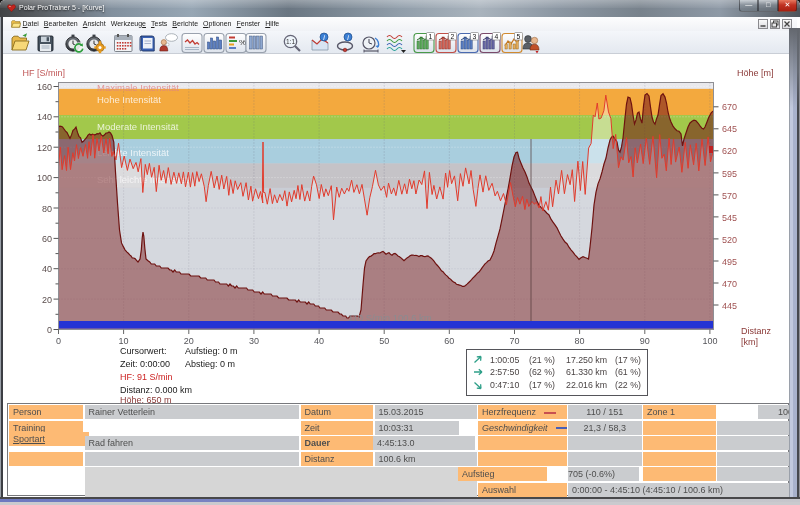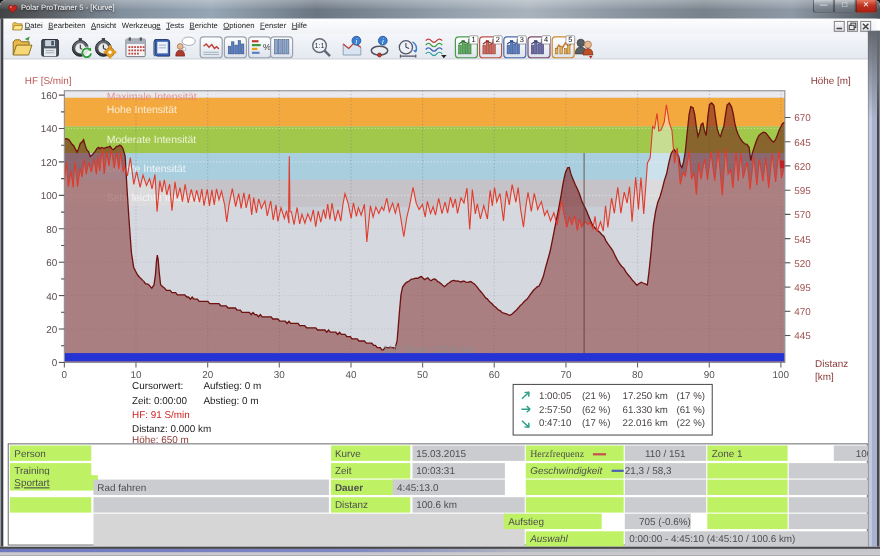--- a/index.html
+++ b/index.html
@@ -20,21 +20,21 @@
 #bborder .b2 { position:absolute; left:0; top:2px; width:100%; height:3px; background:linear-gradient(90deg,#6d78c0 0%,#7f88c2 40%,#b0b3c0 58%,#c2c3c8 75%,#c6c6cc 100%); }
 #menubar { position:absolute; left:3px; top:17px; width:794px; height:13.5px; background:linear-gradient(#fdfdfe,#f0f2f6); font-size:7px; color:#222; }
 #menubar .items { position:absolute; left:17px; top:0; display:flex; line-height:13px; }
 #menubar .items span { padding:0 2.5px; }
 #mdibtns { position:absolute; right:5px; top:1.5px; display:flex; gap:2px; }
 #mdibtns div { width:10px; height:10px; border:1px solid #8a8a8e; background:linear-gradient(#fafafa,#dcdce0); } #mdibtns svg { display:block; margin:0 auto; }
 #toolbar { position:absolute; left:3px; top:30.5px; width:794px; height:23px; background:linear-gradient(#f4f6fa,#e4e9f0); border-bottom:1px solid #c9ced6; }
 #client { position:absolute; left:3px; top:54px; width:786px; height:443px; background:#fff; }
 #chart { position:absolute; left:0; top:0; }
 #ptable { position:absolute; left:7px; top:403px; width:782px; height:93px; border:1px solid #77787c; background:#fff; font-size:9px; color:#4e4e4e; }
-#ptable .c { position:absolute; background:#bef264; line-height:14px; padding-left:4px; white-space:nowrap; overflow:hidden; }
+#ptable .c { position:absolute; background:#fdba74; line-height:14px; padding-left:4px; white-space:nowrap; overflow:hidden; }
 #ptable .v { background:#cacccf; }
 #ptable .av { background:#d6d6d6; }
 #ptable .dash { display:inline-block; width:12px; height:2px; margin-left:8px; vertical-align:middle; }
 </style></head><body>
 <div id="win">
 <div id="client"></div>
 <svg id="chart" width="800" height="505" viewBox="0 0 800 505" font-family="Liberation Sans, sans-serif">
 <clipPath id="pc">
         <rect x="58.5" y="82.5" width="655" height="247"></rect>
       </clipPath>
@@ -440,55 +440,56 @@
           <circle cx="8" cy="7" r="3.4" fill="#5a5f66" stroke="#2e3236" stroke-width="0.6"></circle>
 <path d="M3,17 Q3,10.8 8,10.8 Q13,10.8 13,17 Z" fill="#5a5f66" stroke="#2e3236" stroke-width="0.6"></path>
 <circle cx="14.5" cy="8.5" r="3.2" fill="#e8b890" stroke="#9a6a40" stroke-width="0.6"></circle>
 <path d="M10,18 Q10,12.2 14.5,12.2 Q19,12.2 19,18 Z" fill="#c05028" stroke="#6e2a10" stroke-width="0.6"></path>
 <path d="M15.5,19 l3,0 l-1.5,2.5 z" fill="#c02020"></path>
         </g>
       </svg>
     </div>
 <div id="ptable">
       <div class="c " style="left:1.0px;top:1.0px;width:74.0px;height:14.0px;">Person</div>
-<div class="c " style="left:292.5px;top:1.0px;width:72.5px;height:14.0px;">Kurve</div>
+<div class="c v" style="left:76.5px;top:1.0px;width:214.5px;height:14.0px;">Rainer Vetterlein</div>
+<div class="c " style="left:292.5px;top:1.0px;width:72.5px;height:14.0px;">Datum</div>
 <div class="c v" style="left:366.5px;top:1.0px;width:102.0px;height:14.0px;">15.03.2015</div>
-<div class="c " style="left:470.0px;top:1.0px;width:88.5px;height:14.0px;font-family:Liberation Serif, serif;">Herzfrequenz<span class="dash" style="background:#c85050"></span></div>
+<div class="c " style="left:470.0px;top:1.0px;width:88.5px;height:14.0px;">Herzfrequenz<span class="dash" style="background:#c85050"></span></div>
 <div class="c v" style="left:560.0px;top:1.0px;width:73.5px;height:14.0px;text-align:center;padding-left:0;">110 / 151</div>
 <div class="c " style="left:635.0px;top:1.0px;width:72.5px;height:14.0px;">Zone 1</div>
 <div class="c v" style="left:750px;top:1.0px;width:78px;height:14.0px;text-align:center;padding-left:0;">100 - 140</div>
 <div class="c " style="left:1.0px;top:16.5px;width:74.0px;height:14.0px;">Training</div>
 <div class="c " style="left:292.5px;top:16.5px;width:72.5px;height:14.0px;">Zeit</div>
 <div class="c v" style="left:366.5px;top:16.5px;width:84px;height:14.0px;">10:03:31</div>
 <div class="c " style="left:470.0px;top:16.5px;width:88.5px;height:14.0px;font-style:italic;">Geschwindigkeit<span class="dash" style="background:#4a5fb5"></span></div>
-<div class="c v" style="left:560.0px;top:16.5px;width:73.5px;height:14.0px;padding-left:0;">21,3 / 58,3</div>
+<div class="c v" style="left:560.0px;top:16.5px;width:73.5px;height:14.0px;text-align:center;padding-left:0;">21,3 / 58,3</div>
 <div class="c " style="left:635.0px;top:16.5px;width:72.5px;height:14.0px;"></div>
 <div class="c v" style="left:709.0px;top:16.5px;width:72.5px;height:14.0px;"></div>
 <div class="c " style="left:1.0px;top:28px;width:80px;height:14.0px;text-decoration:underline;">Sportart</div>
 <div class="c v" style="left:76.5px;top:32.0px;width:214.5px;height:14.0px;">Rad fahren</div>
 <div class="c " style="left:292.5px;top:32.0px;width:72.5px;height:14.0px;font-weight:bold;">Dauer</div>
-<div class="c v" style="left:349px;top:32.0px;width:102.0px;height:14.0px;">4:45:13.0</div>
+<div class="c v" style="left:365px;top:32.0px;width:102.0px;height:14.0px;">4:45:13.0</div>
 <div class="c " style="left:470.0px;top:32.0px;width:88.5px;height:14.0px;"></div>
 <div class="c v" style="left:560.0px;top:32.0px;width:73.5px;height:14.0px;"></div>
 <div class="c " style="left:635.0px;top:32.0px;width:72.5px;height:14.0px;"></div>
 <div class="c v" style="left:709.0px;top:32.0px;width:72.5px;height:14.0px;"></div>
 <div class="c " style="left:1.0px;top:47.5px;width:74.0px;height:14.0px;"></div>
 <div class="c v" style="left:76.5px;top:47.5px;width:214.5px;height:14.0px;"></div>
 <div class="c " style="left:292.5px;top:47.5px;width:72.5px;height:14.0px;">Distanz</div>
 <div class="c v" style="left:366.5px;top:47.5px;width:102.0px;height:14.0px;">100.6 km</div>
 <div class="c " style="left:470.0px;top:47.5px;width:88.5px;height:14.0px;"></div>
 <div class="c v" style="left:560.0px;top:47.5px;width:73.5px;height:14.0px;"></div>
 <div class="c " style="left:635.0px;top:47.5px;width:72.5px;height:14.0px;"></div>
 <div class="c v" style="left:709.0px;top:47.5px;width:72.5px;height:14.0px;"></div>
 <div class="c av" style="left:76.5px;top:63.0px;width:392.0px;height:29.5px;"></div>
 <div class="c " style="left:450px;top:63.0px;width:88.5px;height:14.0px;">Aufstieg</div>
-<div class="c v" style="left:560.0px;top:63.0px;width:60px;height:14.0px;text-align:right;padding-left:0;">705 (-0.6%)</div>
+<div class="c v" style="left:560.0px;top:63.0px;width:71px;height:14.0px;text-align:left;padding-left:0;">705 (-0.6%)</div>
 <div class="c " style="left:635.0px;top:63.0px;width:72.5px;height:14.0px;"></div>
 <div class="c v" style="left:709.0px;top:63.0px;width:72.5px;height:14.0px;"></div>
-<div class="c " style="left:470.0px;top:78.5px;width:88.5px;height:14.0px;font-style:italic;">Auswahl</div>
+<div class="c " style="left:470.0px;top:78.5px;width:88.5px;height:14.0px;">Auswahl</div>
 <div class="c v" style="left:560.0px;top:78.5px;width:221.5px;height:14.0px;">0:00:00 - 4:45:10 (4:45:10 / 100.6 km)</div>
     </div>
 <div id="lborder"></div>
 <div id="rborder">
       <div class="top"></div>
     </div>
 <div id="bborder">
       <div class="b1"></div>
       <div class="b2"></div>
     </div>

